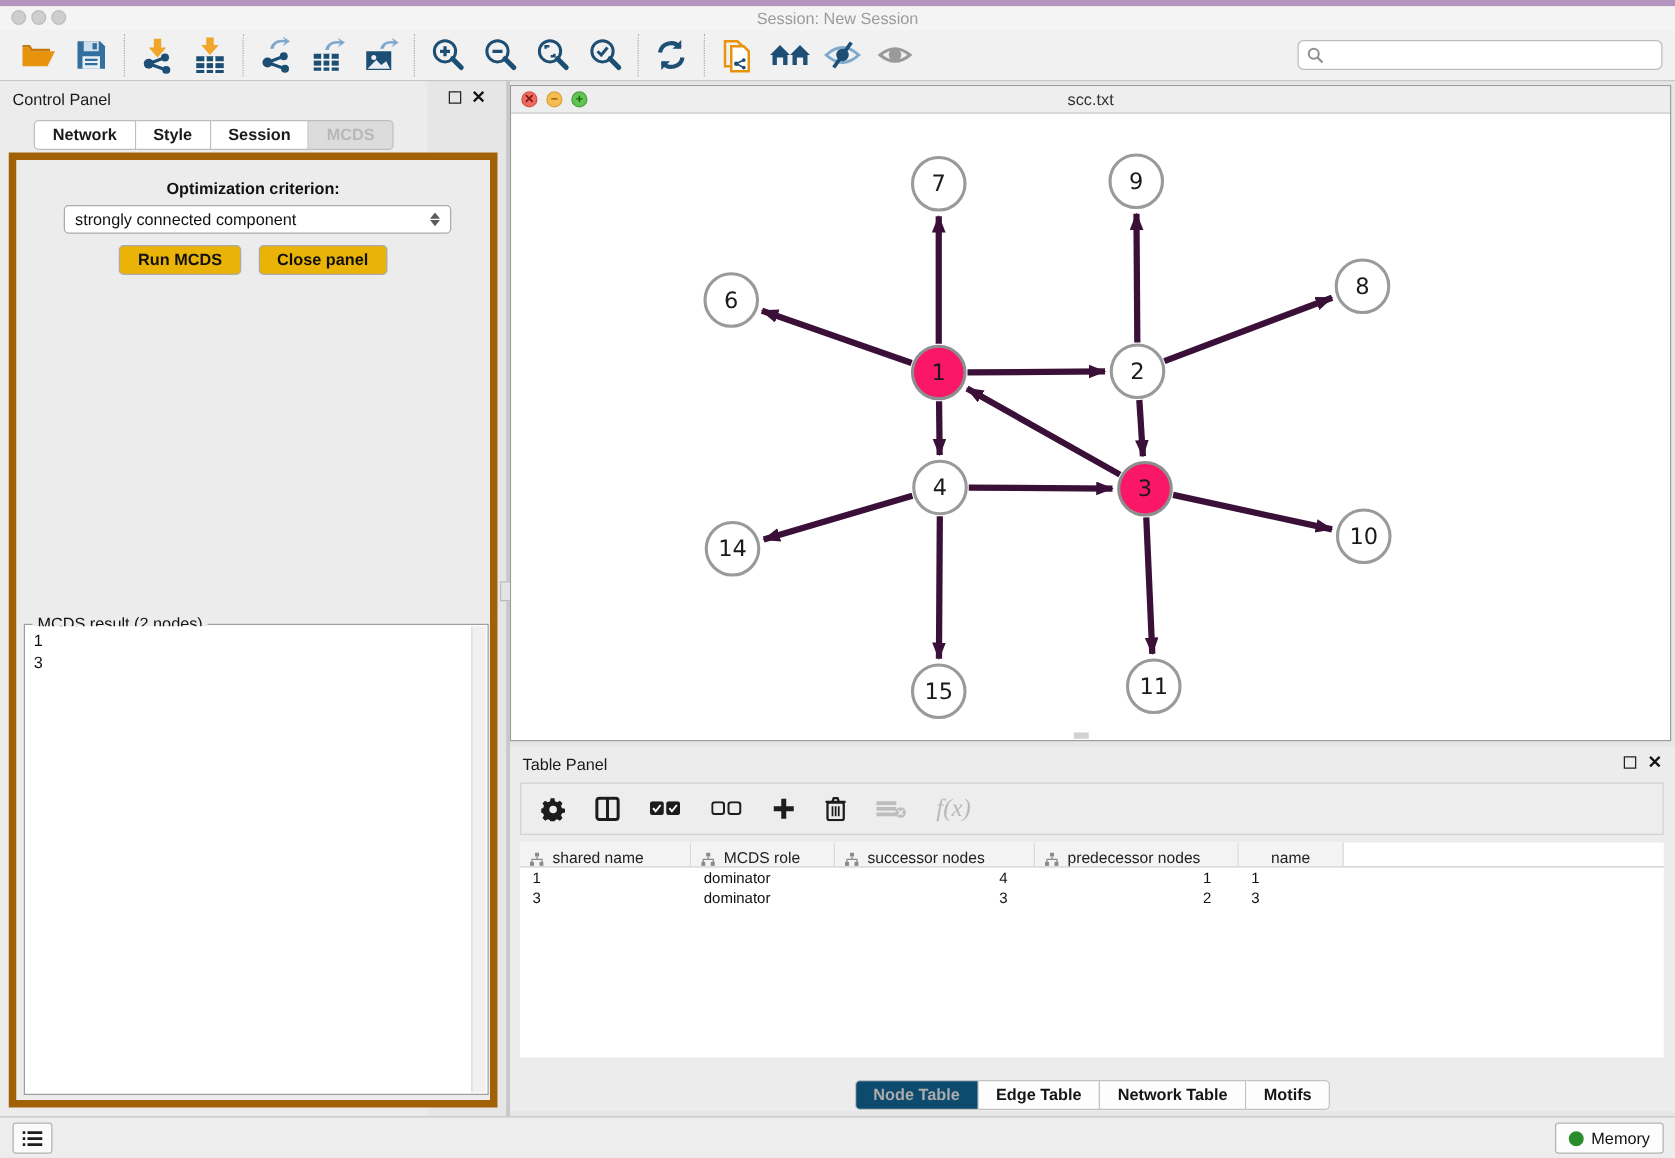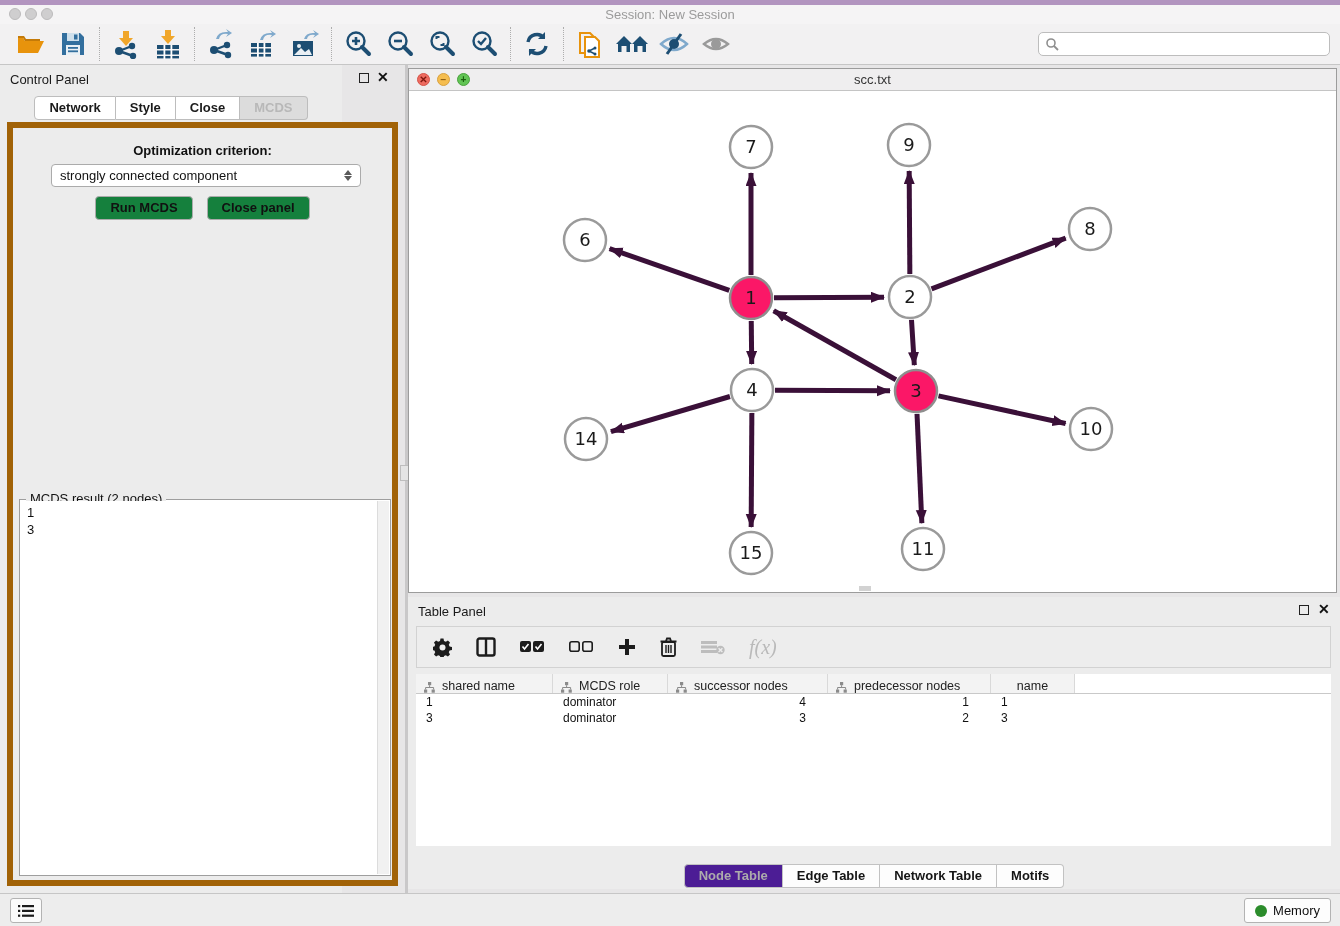--- a/index.html
+++ b/index.html
@@ -33,21 +33,21 @@
   .tab:last-child { border-radius:0 4px 4px 0; }
   .tab.selected { background:#DCDCDC; color:#B8B8B8; }
   .cp-content { position:absolute; left:7px; top:57px; width:391px; height:764px; border:6px solid #a16207; background:#ECECEC; }
   .opt-label { position:absolute; left:0; top:15px; width:100%; text-align:center; font-size:13px; font-weight:600; color:#111; }
   .dropdown { position:absolute; left:38px; top:36px; width:310px; height:23px; background:#fff; border:1px solid #ABABAB; border-radius:4px; display:flex; align-items:center; padding:0 8px; font-size:13px; color:#111; }
   .dd-arrows { margin-left:auto; display:flex; flex-direction:column; gap:1px; }
   .dd-arrows span { width:0; height:0; border-left:4px solid transparent; border-right:4px solid transparent; }
   .dd-up { border-bottom:5px solid #5A5A5A; }
   .dd-down { border-top:5px solid #5A5A5A; }
   .cp-buttons { position:absolute; left:0; top:68px; width:100%; display:flex; justify-content:center; gap:14px; }
-  .btn { font-size:13px; font-weight:600; color:#111; background:#15803d; border:1px solid #ABABAB; border-radius:4px; padding:3px 14px 4px; }
+  .btn { font-size:13px; font-weight:600; color:#111; background:#eab308; border:1px solid #ABABAB; border-radius:4px; padding:3px 14px 4px; }
   .fieldset { position:absolute; left:6px; top:371px; width:372px; height:377px; border:1px solid #9E9E9E; background:#fff; }
   .fieldset legend { position:absolute; top:-9px; left:6px; background:#ECECEC; padding:0 4px; font-size:13px; color:#111; }
   .result-area { position:absolute; inset:1px 13px 1px 1px; background:#fff; padding:3px 0 0 6px; }
   .result-area div { font-size:13px; line-height:17px; color:#111; }
   .result-scroll { position:absolute; top:1px; right:1px; width:12px; bottom:1px; background:#F1F1F1; border-left:1px solid #DCDCDC; }
 
   .v-splitter { left:405px; top:65px; width:3px; height:828px; background:#C9C8C9; }
   .split-thumb { position:absolute; left:-5px; top:400px; width:12px; height:16px; background:#E4E4E4; border:1px solid #BDBDBD; }
 
   
@@ -71,21 +71,21 @@
   .thead { display:flex; height:20px; border-bottom:1px solid #C9C9C9; }
   .th { background:#F3F3F3; border-right:1px solid #D9D9D9; display:flex; align-items:flex-end; gap:7px; padding-left:8px; font-size:12.5px; color:#222; }
   .th.center { justify-content:center; padding-left:0; }
   .trow { display:flex; height:16px; align-items:center; }
   .td { font-size:12px; color:#111; padding-left:10px; overflow:hidden; white-space:nowrap; }
   .td.right { text-align:right; padding-left:0; padding-right:22px; }
   .bottom-tabs { position:absolute; left:0; top:267px; width:100%; display:flex; justify-content:center; }
   .btab { font-size:13px; font-weight:600; color:#151515; background:#FDFDFD; border:1px solid #C2C2C2; border-left:none; padding:3px 14px 4px; }
   .btab:first-child { border-left:1px solid #C2C2C2; border-radius:4px 0 0 4px; }
   .btab:last-child { border-radius:0 4px 4px 0; }
-  .btab.selected { background:#4c1d95; color:#ACACAC; }
+  .btab.selected { background:#0c4a6e; color:#ACACAC; }
 
   
   .status-bar { left:0; top:893px; width:1340px; height:33px; background:#EDEDED; border-top:1px solid #C6C6C6; }
   .sb-left-btn { position:absolute; left:10px; top:4px; width:32px; height:25px; background:#FBFBFB; border:1px solid #B3B3B3; border-radius:3px; display:flex; align-items:center; justify-content:center; }
   .memory-btn { position:absolute; right:9px; top:4px; height:25px; background:#FDFDFD; border:1px solid #B3B3B3; border-radius:3px; display:flex; align-items:center; gap:6px; padding:0 10px; }
   .mem-dot { width:12px; height:12px; border-radius:50%; background:#2B8C2B; }
   .memory-btn span.lbl { font-size:13px; color:#111; }
 </style>
 </head>
 <body>
@@ -254,21 +254,21 @@
 
 <div class="abs control-panel">
   <div class="cp-header">
     <span class="panel-title">Control Panel</span>
     <span class="float-ico" style="left:359px;"></span>
     <span class="close-ico" style="left:377px;">✕</span>
   </div>
   <div class="cp-tabs">
       <span class="tab">Network</span>
       <span class="tab">Style</span>
-      <span class="tab">Close</span>
+      <span class="tab">Session</span>
       <span class="tab selected">MCDS</span>
     </div>
   <div class="cp-content">
     <div class="opt-label">Optimization criterion:</div>
     <div class="dropdown">
       <span>strongly connected component</span>
       <span class="dd-arrows">
           <span class="dd-up"></span>
           <span class="dd-down"></span>
         </span>

